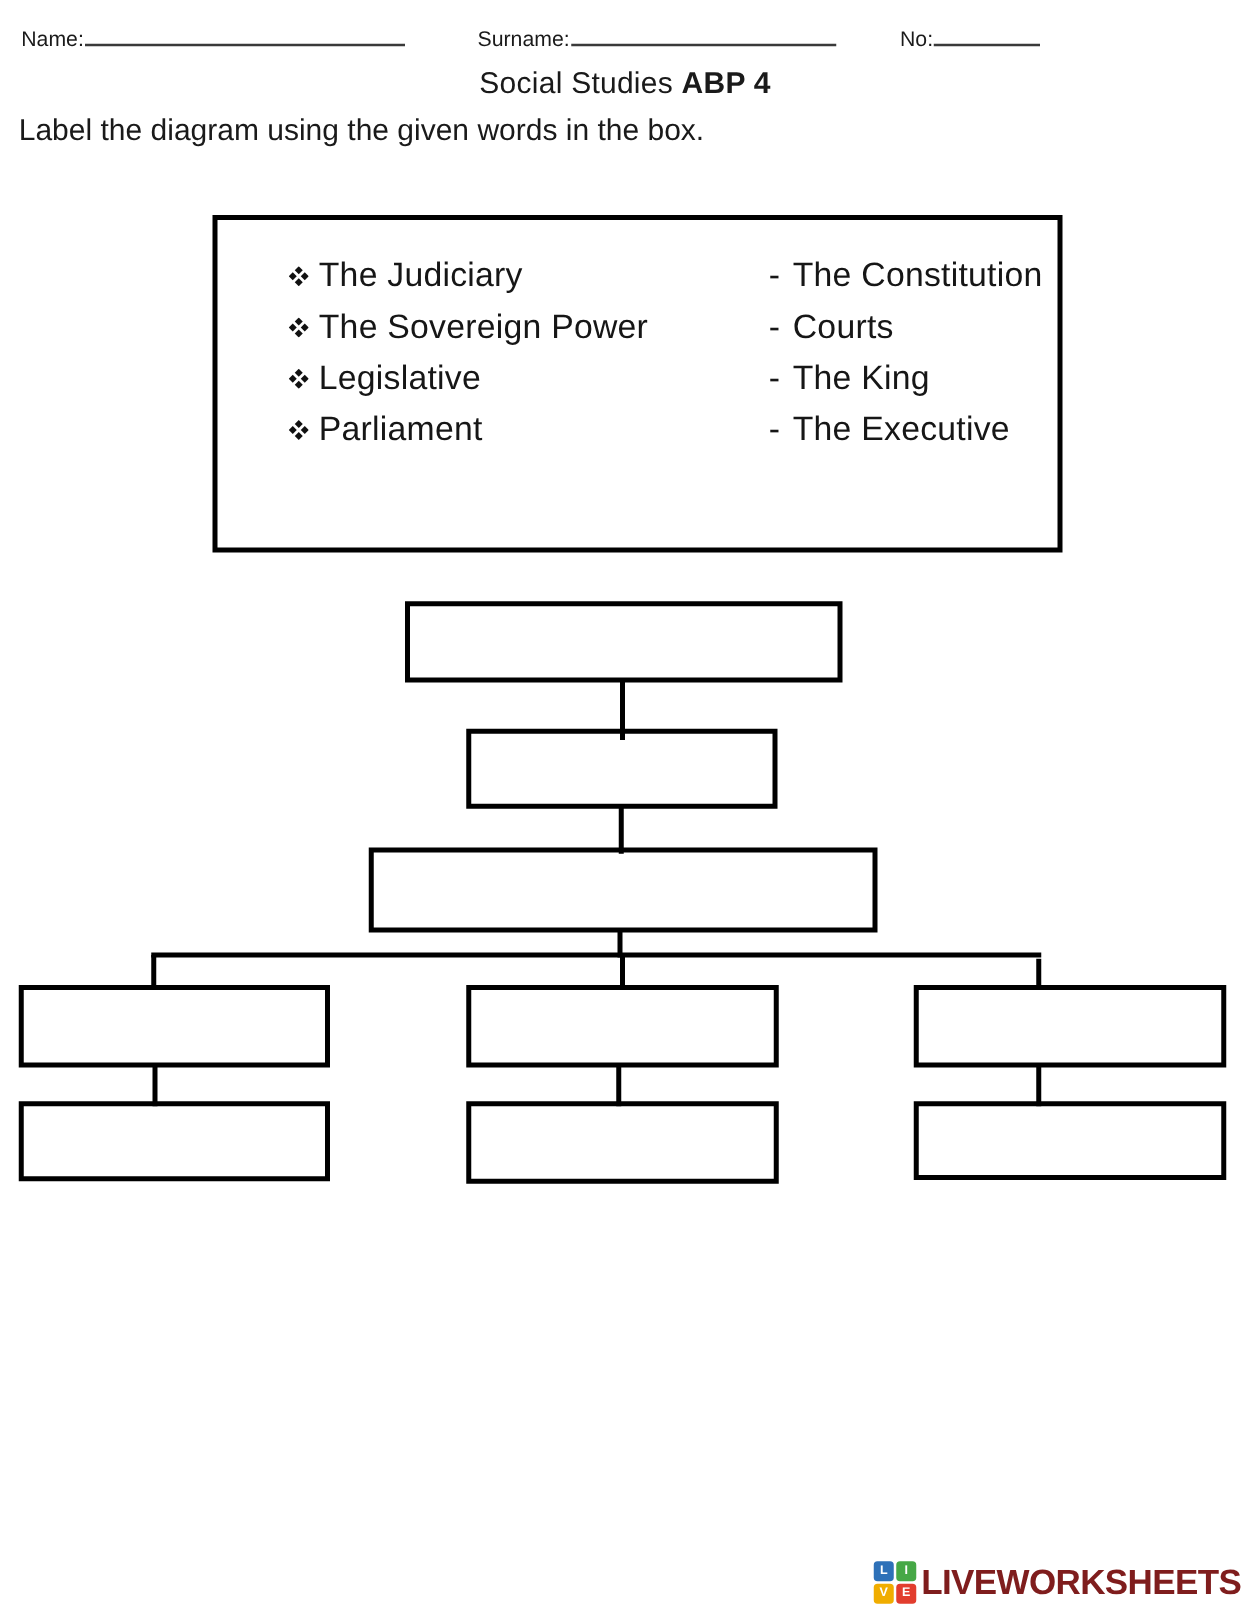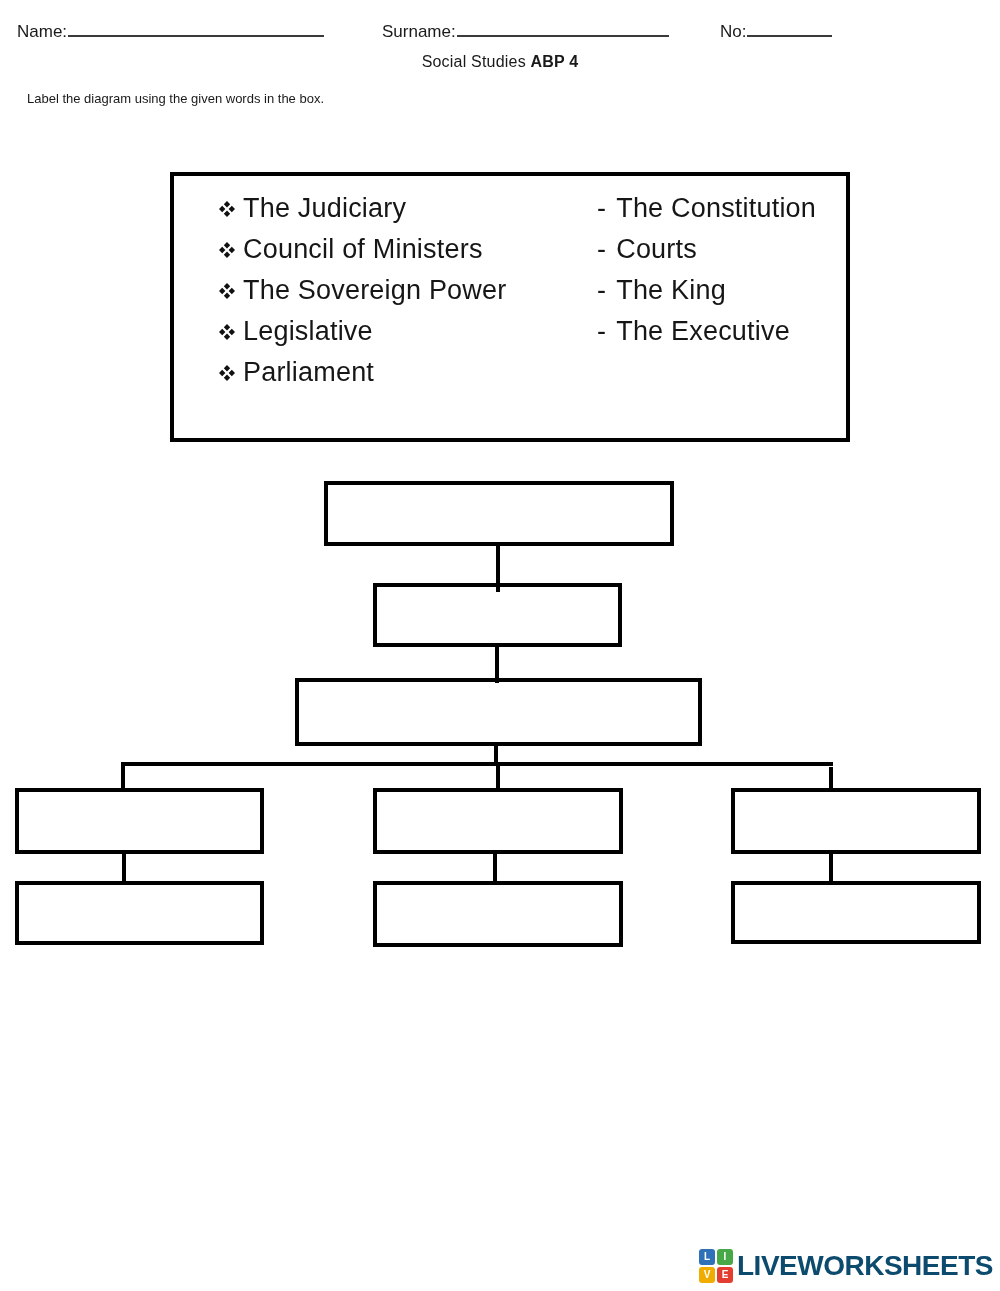--- a/index.html
+++ b/index.html
@@ -19,33 +19,33 @@
   .hdr-group.no{left:720px;}
   .blank{
     display:inline-block;height:15px;vertical-align:baseline;
     border-bottom:2px solid #3a3a3a;margin-left:1px;
   }
   .blank.name{width:256px;}
   .blank.surname{width:212px;}
   .blank.no{width:85px;}
   .title{
     position:absolute;top:53px;left:0;width:1000px;
-    text-align:center;font-size:16px;letter-spacing:.2px;
+    text-align:center;font-size:24px;letter-spacing:.2px;
   }
   .title b{font-weight:700;}
   .instruction{
-    position:absolute;top:91px;left:15px;font-size:13px;margin-left:12px;
+    position:absolute;top:91px;left:15px;font-size:24px;
   }
   
   .word-box{
     position:absolute;left:170px;top:172px;width:680px;height:270px;
     box-sizing:border-box;border:4px solid #000;background:#fff;
     display:flex;padding:12px 0 0 45px;
   }
-  .wb-col{list-style:none;margin:0;padding:0;}
+  .wb-col{list-style:none;margin:12px;padding:0;}
   .wb-col.left{width:378px;}
   .wb-col li{
     height:41px;display:flex;align-items:center;
     font-size:27px;letter-spacing:.2px;white-space:nowrap;color:#161616;
   }
   .bullet-ico{width:16px;height:16px;margin-right:8px;flex:0 0 auto;}
   .dash{margin-right:10px;}
   
   .abox{
     position:absolute;box-sizing:border-box;
@@ -82,21 +82,21 @@
   }
   .logo-tile{
     border-radius:3px;color:#fff;font-weight:700;font-size:10px;
     display:flex;align-items:center;justify-content:center;line-height:1;
   }
   .t-l{background:#2e71b8;}
   .t-i{background:#46a846;}
   .t-v{background:#f0ad00;}
   .t-e{background:#e23d2e;}
   .logo-text{
-    color:#0c4a6e;font-weight:800;font-size:28px;letter-spacing:-0.5px;
+    color:#7f1d1d;font-weight:800;font-size:28px;letter-spacing:-0.5px;
     white-space:nowrap;
   }
 </style>
 </head>
 <body>
 
 <div class="page">
 
   <div class="hdr">
     <span class="hdr-group name">
@@ -122,26 +122,20 @@
       <li>
         <svg class="bullet-ico" viewBox="0 0 20 20">
             <path fill="#111" d="M10 0L14 4L10 8L6 4Z M4 6L8 10L4 14L0 10Z M16 6L20 10L16 14L12 10Z M10 12L14 16L10 20L6 16Z"></path>
           </svg>
         <span>The Judiciary</span>
       </li>
       <li>
         <svg class="bullet-ico" viewBox="0 0 20 20">
             <path fill="#111" d="M10 0L14 4L10 8L6 4Z M4 6L8 10L4 14L0 10Z M16 6L20 10L16 14L12 10Z M10 12L14 16L10 20L6 16Z"></path>
           </svg>
-        <span>Council of Ministers</span>
-      </li>
-      <li>
-        <svg class="bullet-ico" viewBox="0 0 20 20">
-            <path fill="#111" d="M10 0L14 4L10 8L6 4Z M4 6L8 10L4 14L0 10Z M16 6L20 10L16 14L12 10Z M10 12L14 16L10 20L6 16Z"></path>
-          </svg>
         <span>The Sovereign Power</span>
       </li>
       <li>
         <svg class="bullet-ico" viewBox="0 0 20 20">
             <path fill="#111" d="M10 0L14 4L10 8L6 4Z M4 6L8 10L4 14L0 10Z M16 6L20 10L16 14L12 10Z M10 12L14 16L10 20L6 16Z"></path>
           </svg>
         <span>Legislative</span>
       </li>
       <li>
         <svg class="bullet-ico" viewBox="0 0 20 20">

